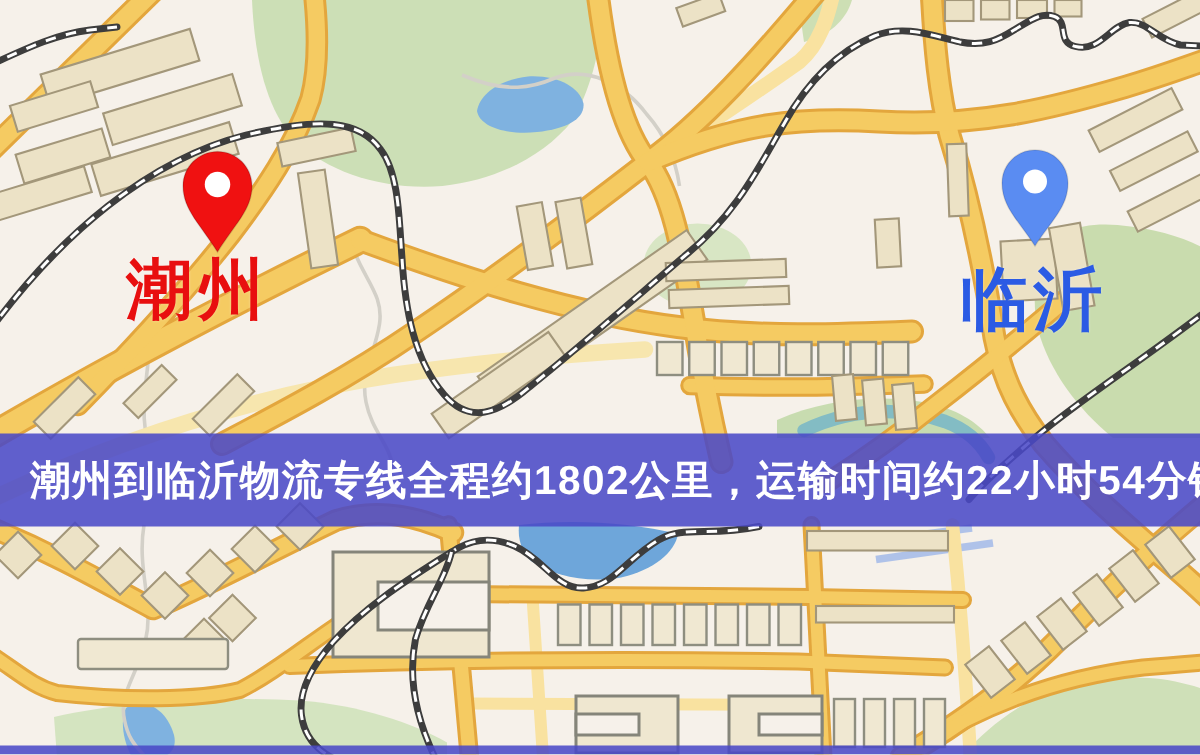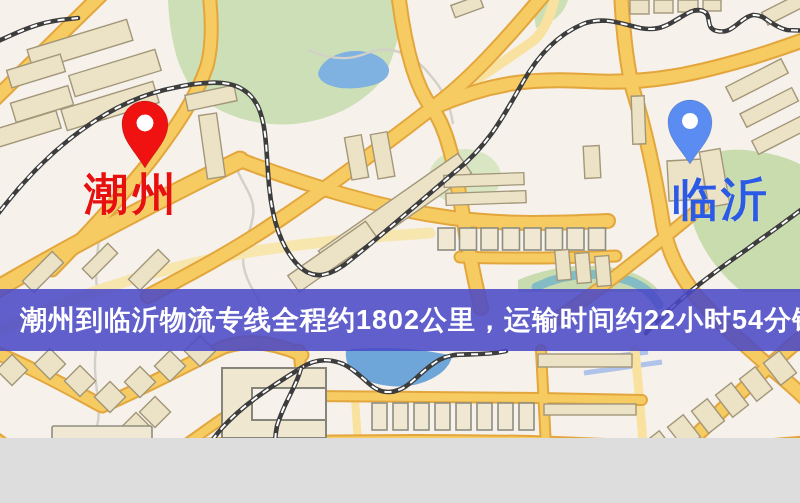--- a/index.html
+++ b/index.html
@@ -1,26 +1,26 @@
 <!DOCTYPE html>
 <html><head>
 <meta charset="utf-8">
 <style>
   html,body{margin:0;padding:0;background:#ddd;}
   .stage{
-    position:relative;width:800px;height:438px;overflow:hidden;
+    position:relative;width:800px;height:503px;overflow:hidden;
     font-family:"Liberation Sans",sans-serif;background:#f6f1ea;
   }
   .stage svg{position:absolute;left:0;top:0;display:block;}
   .pin-label{
     position:absolute;font-weight:bold;white-space:nowrap;
     text-shadow:0 0 2px rgba(255,255,255,.35);line-height:1;
   }
   .pin-label.origin{left:84px;top:172px;font-size:44px;letter-spacing:4px;}
-  .pin-label.dest{left:640px;top:176px;font-size:46px;letter-spacing:3px;margin-left:32px;}
+  .pin-label.dest{left:640px;top:176px;font-size:46px;letter-spacing:3px;}
   .banner{
     position:absolute;left:0;top:289px;width:800px;height:62px;
     display:flex;align-items:center;box-sizing:border-box;padding-left:20px;
     font-size:27px;font-weight:bold;white-space:nowrap;overflow:hidden;
     letter-spacing:1px;
   }
   .bottom-strip{position:absolute;left:0;top:497px;width:800px;height:6px;}
   
   .grn{stroke:none}
   .bld{fill:#ece2c6;stroke:#a3977a;stroke-width:1.4}

